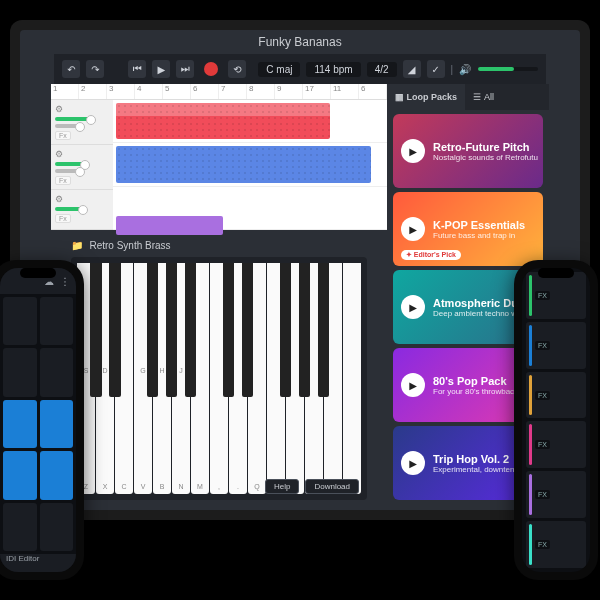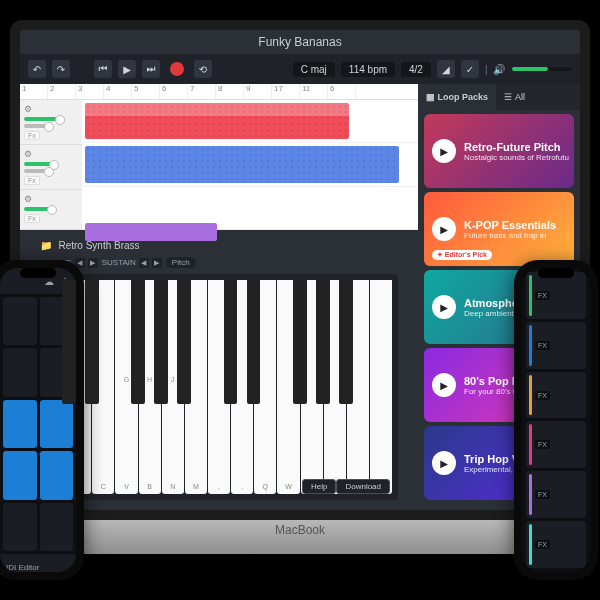--- a/index.html
+++ b/index.html
@@ -1,20 +1,20 @@
 <!DOCTYPE html>
 <html><head>
 <meta charset="utf-8">
 <style>
   * { box-sizing: border-box; margin: 0; padding: 0; font-family: -apple-system, Helvetica, Arial, sans-serif; }
   body { background: #000; width: 600px; height: 600px; overflow: hidden; position: relative; }
 
   .laptop { position: absolute; left: 10px; top: 20px; width: 580px; height: 560px; }
   .screen-bezel { background: #1c1c1c; border-radius: 12px 12px 0 0; padding: 10px; height: 500px; }
-  .screen { background: #2b2f36; width: 100%; height: 100%; display: flex; flex-direction: column; overflow: hidden; border-radius: 4px; }
+  .screen { background: #2b2f36; width: 100%; height: 100%; display: flex; flex-direction: column; overflow: hidden; border-radius: 4px; align-items: center; }
   .base { background: linear-gradient(#b8b8b8,#8e8e8e); height: 34px; border-radius: 0 0 14px 14px; text-align: center; color: #555; font-size: 12px; line-height: 20px; }
 
   .titlebar { height: 24px; background: #2b2f36; color: #c9ccd1; display: flex; align-items: center; justify-content: center; font-size: 12px; position: relative; }
   .titlebar .right { position: absolute; right: 6px; font-size: 9px; color: #9aa0a8; display: flex; gap: 8px; align-items: center; }
   .save-btn { border: 1px solid #4a505a; padding: 1px 6px; border-radius: 3px; color: #c9ccd1; font-size: 9px; }
 
   .transport { height: 30px; background: #1f2228; display: flex; align-items: center; gap: 6px; padding: 0 8px; color: #c9ccd1; font-size: 10px; }
   .t-btn { width: 18px; height: 18px; background: #31353d; border-radius: 3px; display: flex; align-items: center; justify-content: center; color: #cfd3da; }
   .rec { background: #e03a3a; border-radius: 50%; width: 14px; height: 14px; }
   .lcd { background: #14161a; padding: 2px 8px; border-radius: 3px; font-size: 10px; color: #cfd3da; }
@@ -51,21 +51,21 @@
   .arrow-btn { width:10px; height:10px; background:#1f2228; display:flex; align-items:center; justify-content:center; font-size:7px; }
   .pill { background:#1f2228; padding:1px 6px; border-radius:8px; font-size:8px; }
 
   .piano { flex:1; background:#1f2228; border-radius:4px; padding:6px; display:flex; flex-direction:column; position:relative;}
   .whites { flex:1; display:flex; gap:1px;}
   .wkey { flex:1; background:#fafafa; border-radius:0 0 3px 3px; display:flex; align-items:flex-end; justify-content:center; font-size:7px; color:#888; padding-bottom:4px; position:relative;}
   .blacks { position:absolute; top:6px; left:6px; right:6px; height:55%; display:flex;}
   .bslot { flex:1; position:relative;}
   .bkey { position:absolute; right:-30%; width:60%; height:100%; background:#222; border-radius:0 0 2px 2px; z-index:2;}
 
-  .footer-btns { position:absolute; right:8px; bottom:6px; display:flex; }
+  .footer-btns { position:absolute; right:8px; bottom:6px; display:flex; gap:6px; }
   .foot-btn { background:#1f2228; border:1px solid #4a505a; color:#c9ccd1; font-size:8px; padding:2px 8px; border-radius:3px; }
 
   .sidepanel { width: 162px; background:#2b2f36; display:flex; flex-direction:column; }
   .side-tabs { height:26px; display:flex; background:#23262c; color:#c9ccd1; font-size:9px; }
   .stab { padding:6px 8px; display:flex; align-items:center; gap:3px;}
   .stab.active { background:#2b2f36; font-weight:600;}
   .pack { height:74px; border-radius:6px; margin:4px 6px; padding:8px; color:#fff; position:relative; overflow:hidden; display:flex; flex-direction:column; justify-content:center; gap:2px;}
   .pack .pbtn { position:absolute; left:8px; top:50%; transform:translateY(-50%); width:24px; height:24px; border-radius:50%; background:#fff; color:#222; display:flex; align-items:center; justify-content:center; font-size:10px;}
   .pack-content { margin-left:32px; }
   .pack h4 { font-size:11px; font-weight:700; white-space:nowrap; }
@@ -75,21 +75,21 @@
   .phone { position:absolute; border-radius:24px; background:#0a0a0a; padding:8px; box-shadow:0 4px 20px rgba(0,0,0,0.6);}
   .phone-screen { width:100%; height:100%; border-radius:18px; overflow:hidden; }
   .phone-left { left:-8px; top:260px; width:92px; height:320px; }
   .phone-right { right:2px; top:260px; width:84px; height:320px; }
   .pad-app { background:#0d0f13; height:100%; display:flex; flex-direction:column;}
   .pad-top { height:26px; background:#1a1d23; display:flex; align-items:center; justify-content:flex-end; padding:0 6px; gap:6px;}
   .pad-top span { color:#9aa0a8; font-size:10px;}
   .pads { flex:1; display:grid; grid-template-columns:1fr 1fr; gap:3px; padding:3px;}
   .pad { background:#1a1d23; border-radius:3px;}
   .pad.lit { background:#1b7fd6;}
-  .pad-foot { height:18px; background:#1a1d23; color:#9aa0a8; font-size:8px; display:flex; align-items:flex-end; padding:0 6px;}
+  .pad-foot { height:18px; background:#1a1d23; color:#9aa0a8; font-size:8px; display:flex; align-items:flex-start; padding:0 6px;}
 
   .mix-app { background:#0d0f13; height:100%; display:flex; flex-direction:column; padding:4px; gap:3px;}
   .mix-row { flex:1; background:#1a1d23; border-radius:3px; display:flex; align-items:center; padding:3px; gap:3px;}
   .mix-color { width:3px; height:100%; border-radius:2px;}
   .fxbtn { background:#0d0f13; color:#8aa; font-size:7px; padding:1px 3px; border-radius:2px;}
   .notch { position:absolute; top:8px; left:50%; transform:translateX(-50%); width:36px; height:10px; background:#000; border-radius:6px; z-index:5;}
 </style>
 </head>
 <body>
 
@@ -180,33 +180,20 @@
                   <div class="clip clip-purple"></div>
                 </div>
             </div>
           </div>
 
           <div class="piano-area">
             <div class="instr-head">
               <span>📁</span>
               <span>Retro Synth Brass</span>
             </div>
-            <div class="instr-ctrl">
-              <div class="ictl">
-                <span>OCTAVE</span>
-                <span class="arrow-btn">◀</span>
-                <span class="arrow-btn">▶</span>
-              </div>
-              <div class="ictl">
-                <span>SUSTAIN</span>
-                <span class="arrow-btn">◀</span>
-                <span class="arrow-btn">▶</span>
-              </div>
-              <span class="pill">Pitch</span>
-            </div>
             <div class="piano">
               <div class="whites" id="whites">
                   <div class="wkey">
                     <div style="position: absolute; top: 45%; font-size: 7px; color: rgb(136, 136, 136);">S</div>
                     <div>Z</div>
                   </div>
                   <div class="wkey">
                     <div style="position: absolute; top: 45%; font-size: 7px; color: rgb(136, 136, 136);">D</div>
                     <div>X</div>
                   </div>
@@ -339,21 +326,20 @@
                   <h4>Trip Hop Vol. 2</h4>
     <p>Experimental, downten</p>
                 </div>
     </div>
             </div>
         </div>
       </div>
 
     </div>
   </div>
-  <div class="base"><span>MacBook</span></div>
 </div>
 
 <div class="phone phone-left">
   <div class="notch"></div>
   <div class="phone-screen">
     <div class="pad-app">
       <div class="pad-top">
         <span>☁</span>
         <span>⋮</span>
       </div>

